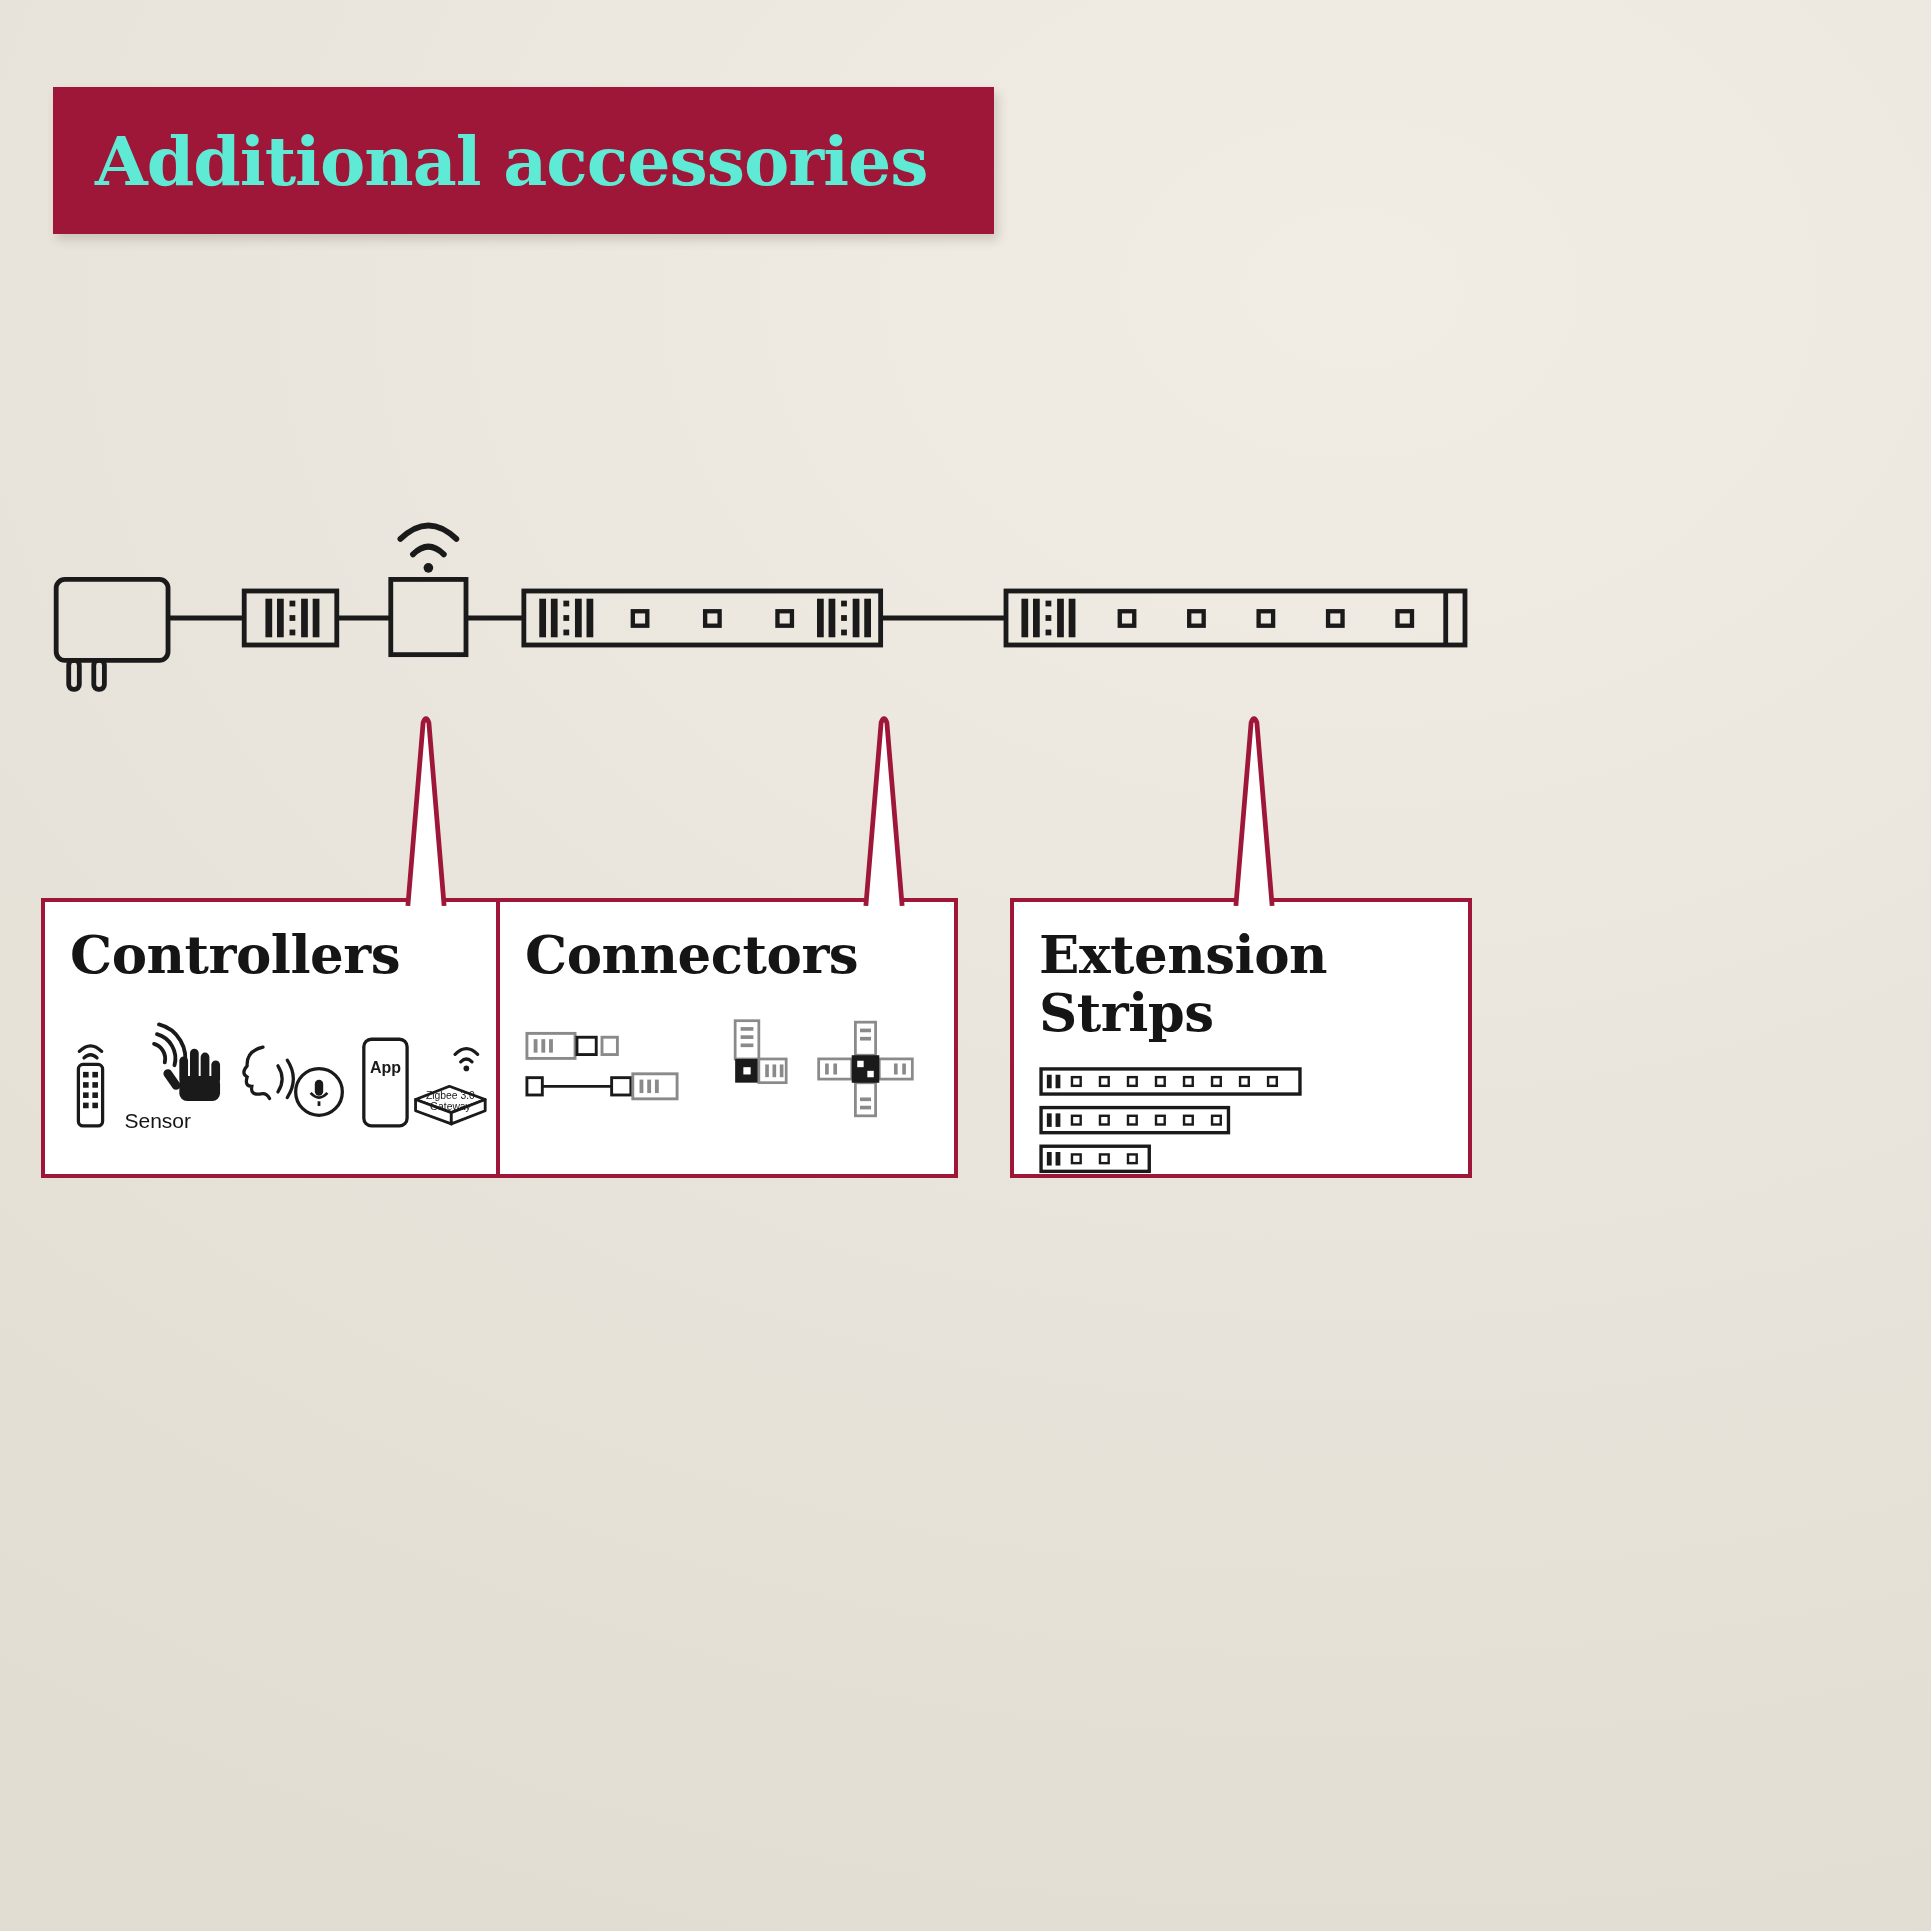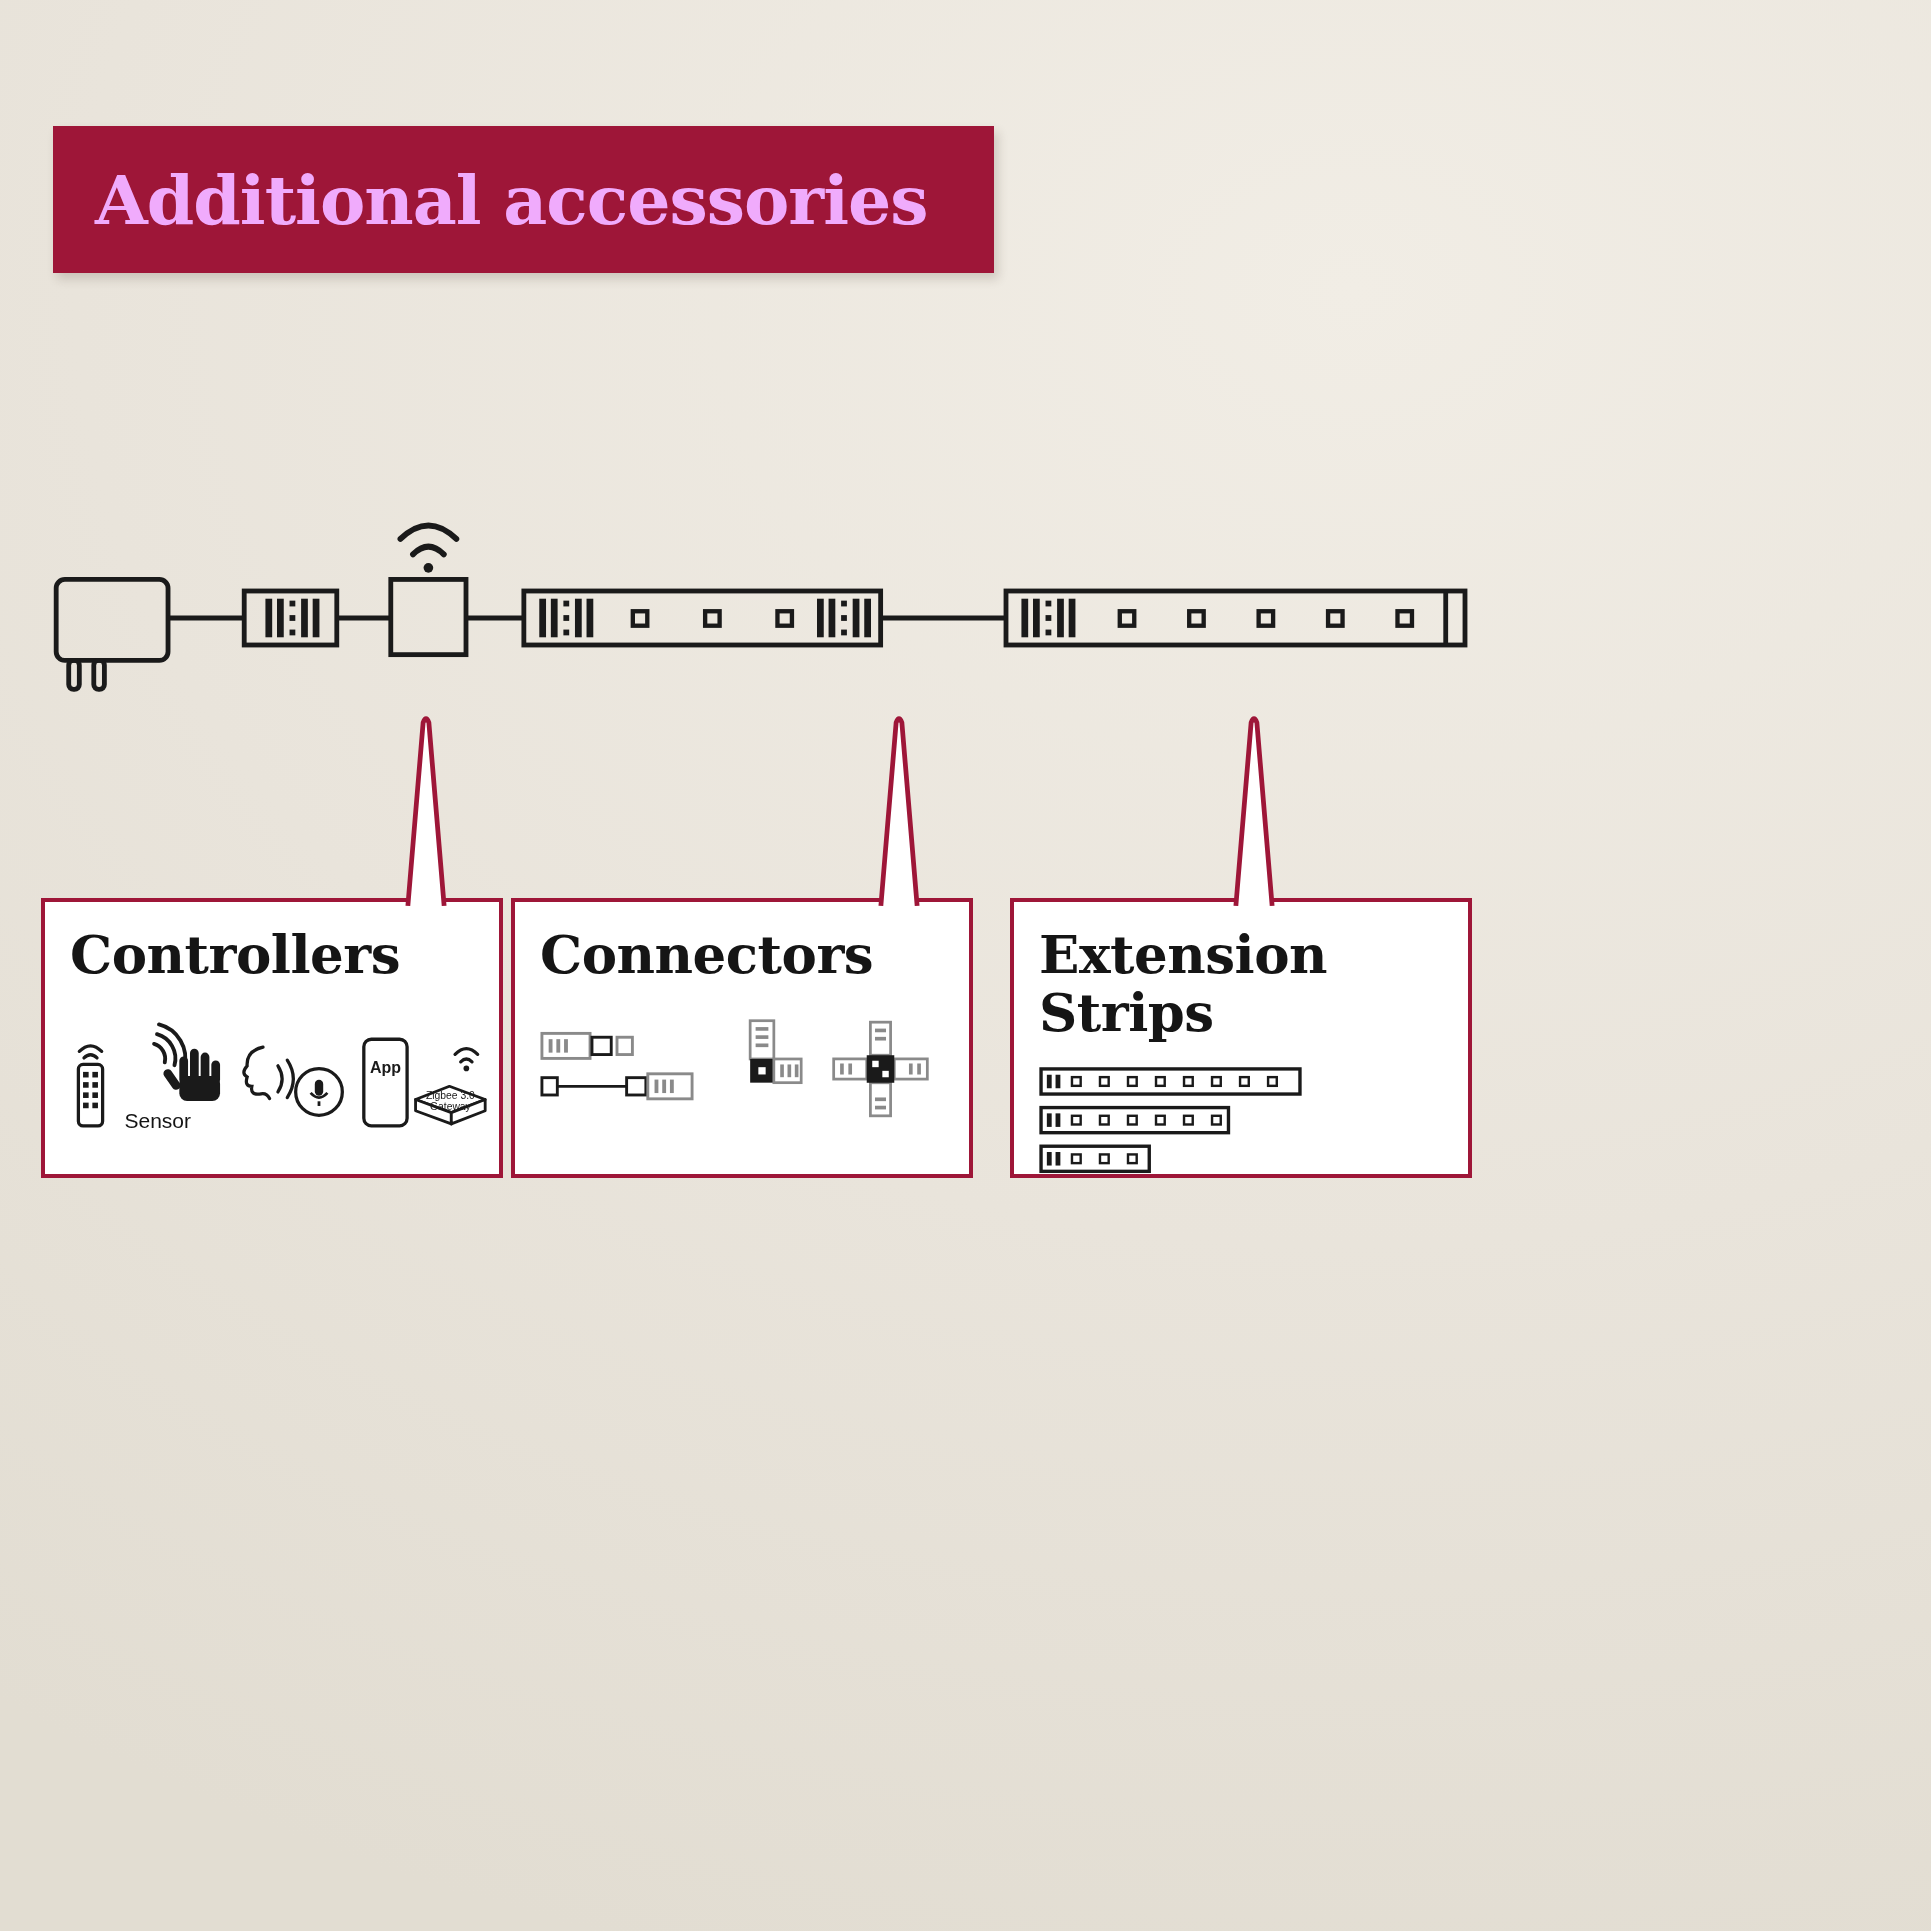--- a/index.html
+++ b/index.html
@@ -6,26 +6,25 @@
   html,body { width:1931px; height:1931px; }
   body { font-family:"Liberation Sans", sans-serif; }
 
   .page {
     position:relative; width:1931px; height:1931px; overflow:hidden;
     background: radial-gradient(120% 90% at 70% 15%, #f1ede5 0%, #e9e4db 55%, #e2ddd2 100%);
   }
 
   .banner {
     position:absolute; left:53px; top:87px; width:941px; height:147px;
-    background:#9E1638; color:#f0abfc;
+    background:#9E1638; color:#5eead4;
     display:flex; align-items:center; padding-left:42px;
     font-family:"DejaVu Serif", serif; font-weight:bold; font-size:68px; letter-spacing:-1px;
     white-space:nowrap;
     box-shadow: 3.9px 5.8px 9.7px rgba(60,45,35,0.18);
-    margin-top: 39px;
   }
 
   .chain { position:absolute; left:0; top:483px; }
 
   .callout {
     position:absolute; top:898px; width:462px; height:280px;
     background:#ffffff; border:4.8px solid #9E1638; padding:23px 25px;
   }
   .callout h2 {
     font-family:"DejaVu Serif", serif; font-weight:bold;
@@ -163,21 +162,21 @@
           <polygon points="58,70 94,56 132,70 96,84"></polygon>
           <polygon points="58,70 58,82 96,96 96,84"></polygon>
           <polygon points="96,84 132,70 132,82 96,96"></polygon>
         </g>
         <text x="95" y="69" font-size="11" fill="#1A1A1A" text-anchor="middle" font-family="Liberation Sans, sans-serif">Zigbee 3.0</text>
         <text x="95" y="81" font-size="11" fill="#1A1A1A" text-anchor="middle" font-family="Liberation Sans, sans-serif">Gateway</text>
       </svg>
     </div>
   </section>
 
-  <section class="callout" style="left:511px">
+  <section class="callout" style="left:496px">
     <svg class="pointer" style="left:363px" width="42" height="198" viewBox="0 0 44 205">
       <path d="M 3 205 L 19 13 Q 22 5 25 13 L 41 205" fill="#FFFFFF" stroke="#9E1638" stroke-width="5"></path>
     </svg>
     <h2>Connectors</h2>
     <div class="icons connectors">
 
       <svg width="154" height="106" viewBox="0 0 160 110">
         <rect x="2" y="18" width="50" height="26" fill="none" stroke="#8a8a8a" stroke-width="3"></rect>
         <rect x="9" y="24" width="4" height="14" fill="#8a8a8a"></rect>
           <rect x="17" y="24" width="4" height="14" fill="#8a8a8a"></rect>

